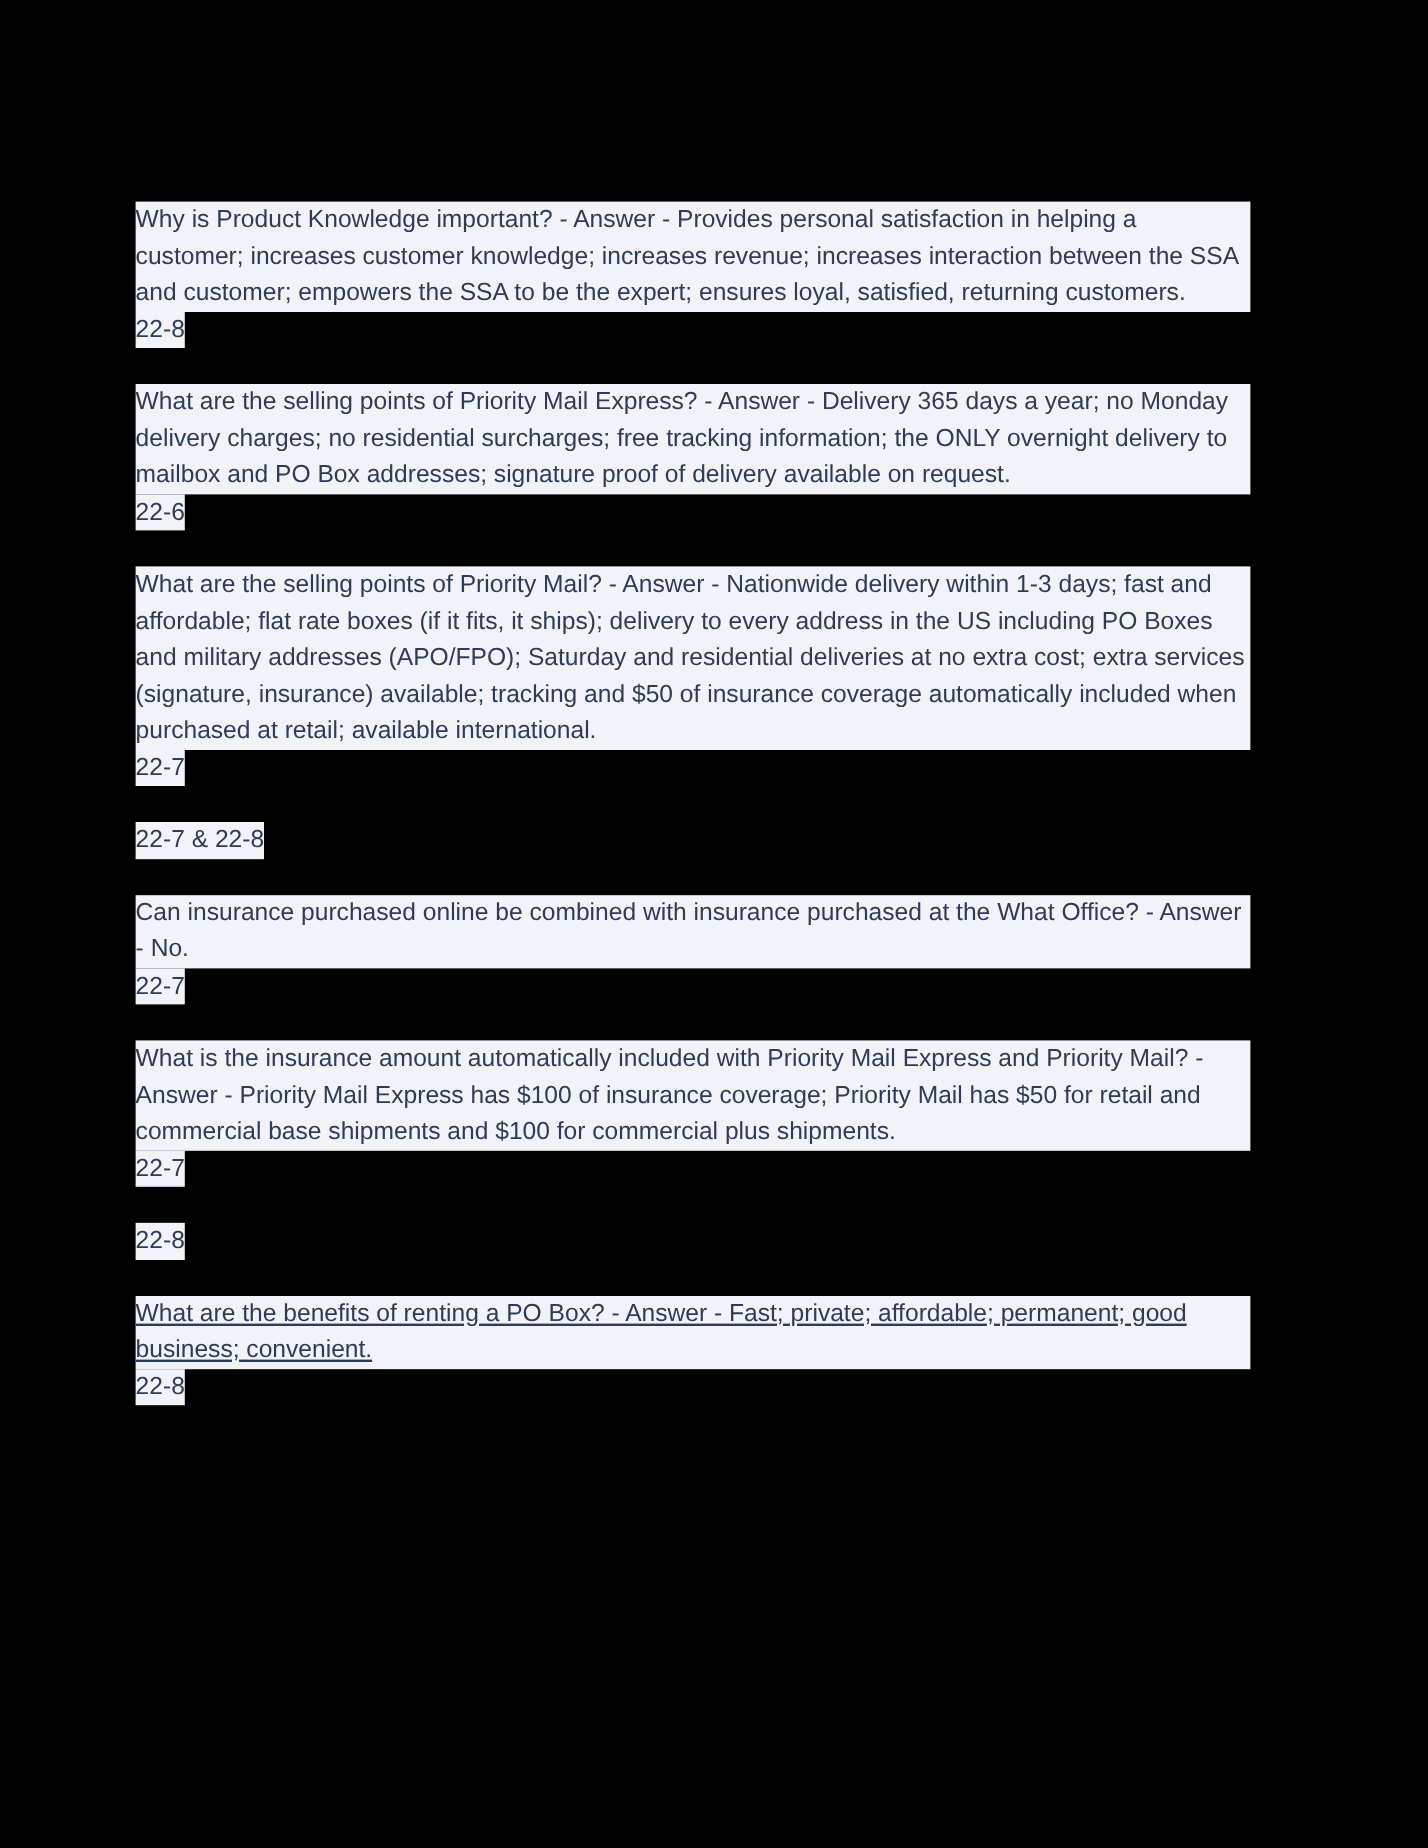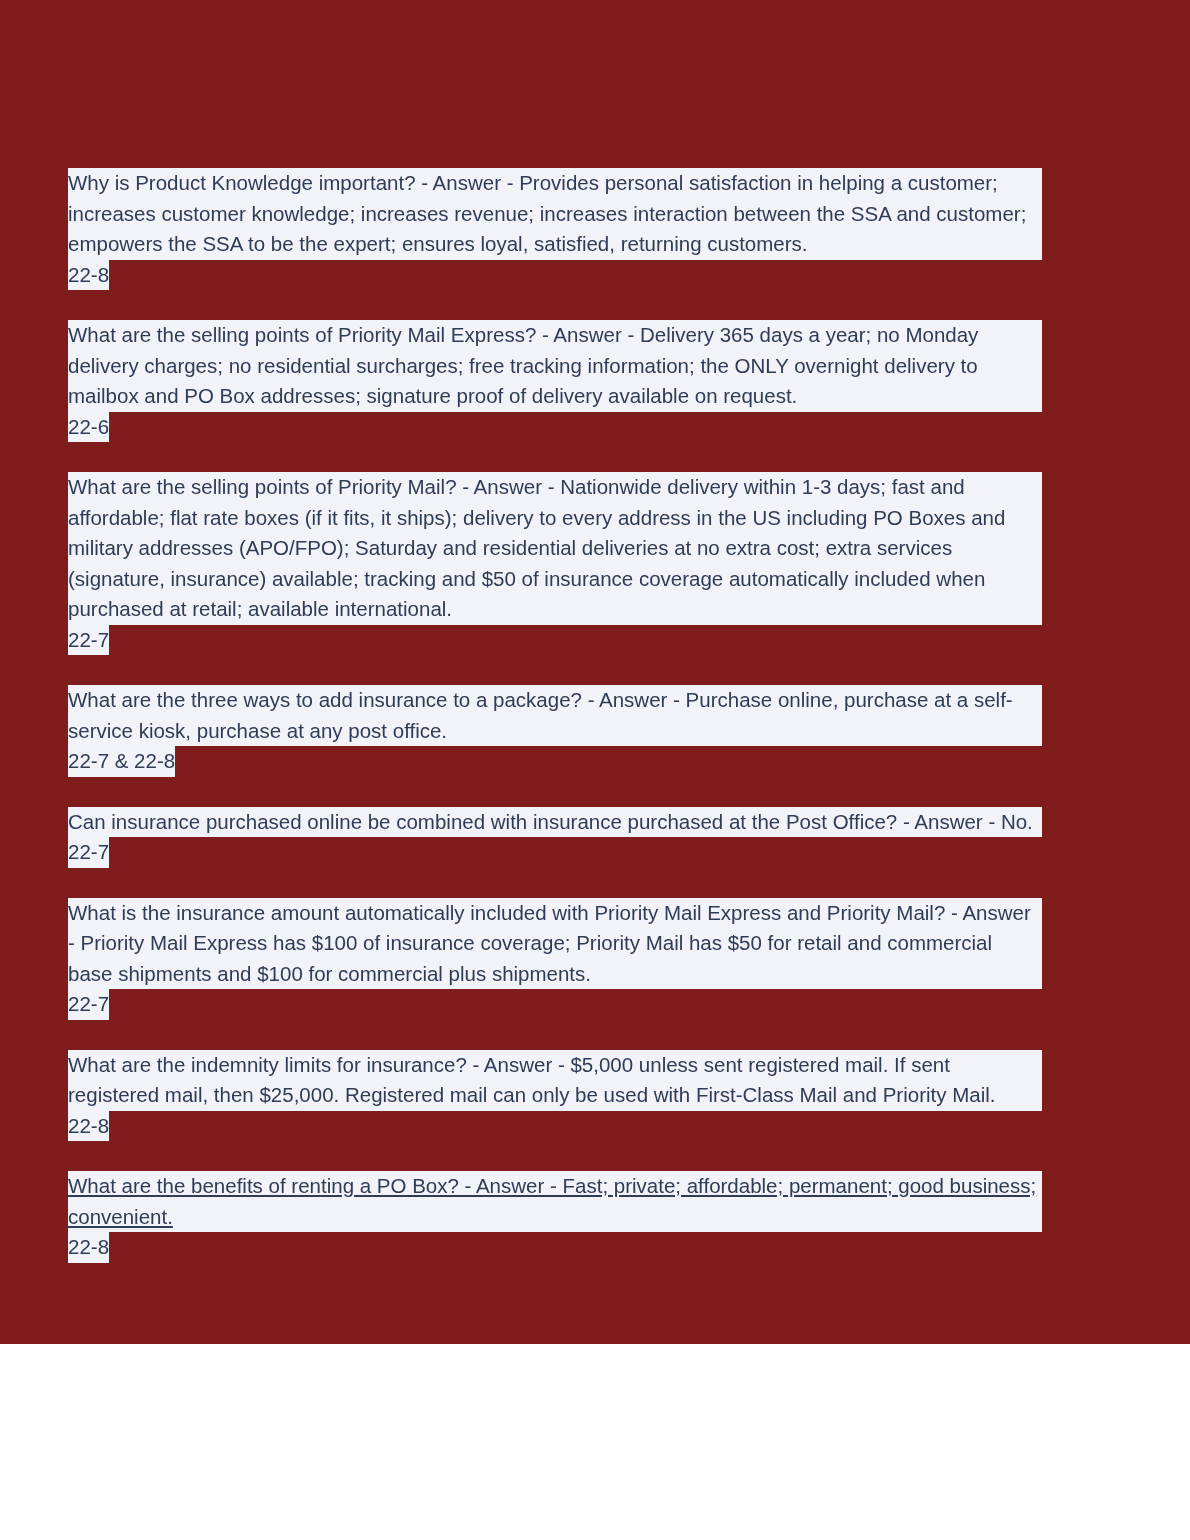--- a/index.html
+++ b/index.html
@@ -9,24 +9,24 @@
   }
   body {
     width: 1190px;
     height: 1540px;
     font-family: "Liberation Sans", sans-serif;
     color: #2d3b52;
   }
   .page {
     position: relative;
     width: 1190px;
-    height: 1344px;
-    background: #7f1d1d;
+    height: 1540px;
+    background: #000000;
     box-sizing: border-box;
-    padding: 168px 148px 0 68px;
+    padding: 168px 148px 0 113px;
   }
   .doc-body {
     font-size: 20.5px;
     line-height: 30.5px;
     color: #2e3c55;
   }
   .qa-block {
     margin: 0 0 30px 0;
   }
   .qa-block:last-child {
@@ -59,36 +59,34 @@
       <p class="qa-text">What are the selling points of Priority Mail Express? - Answer - Delivery 365 days a year; no Monday delivery charges; no residential surcharges; free tracking information; the ONLY overnight delivery to mailbox and PO Box addresses; signature proof of delivery available on request.</p>
       <p class="qa-ref">22-6</p>
     </div>
 
     <div class="qa-block">
       <p class="qa-text">What are the selling points of Priority Mail? - Answer - Nationwide delivery within 1-3 days; fast and affordable; flat rate boxes (if it fits, it ships); delivery to every address in the US including PO Boxes and military addresses (APO/FPO); Saturday and residential deliveries at no extra cost; extra services (signature, insurance) available; tracking and $50 of insurance coverage automatically included when purchased at retail; available international.</p>
       <p class="qa-ref">22-7</p>
     </div>
 
     <div class="qa-block">
-      <p class="qa-text">What are the three ways to add insurance to a package? - Answer - Purchase online, purchase at a self-service kiosk, purchase at any post office.</p>
       <p class="qa-ref">22-7 &amp; 22-8</p>
     </div>
 
     <div class="qa-block">
-      <p class="qa-text">Can insurance purchased online be combined with insurance purchased at the Post Office? - Answer - No.</p>
+      <p class="qa-text">Can insurance purchased online be combined with insurance purchased at the What Office? - Answer - No.</p>
       <p class="qa-ref">22-7</p>
     </div>
 
     <div class="qa-block">
       <p class="qa-text">What is the insurance amount automatically included with Priority Mail Express and Priority Mail? - Answer - Priority Mail Express has $100 of insurance coverage; Priority Mail has $50 for retail and commercial base shipments and $100 for commercial plus shipments.</p>
       <p class="qa-ref">22-7</p>
     </div>
 
     <div class="qa-block">
-      <p class="qa-text">What are the indemnity limits for insurance? - Answer - $5,000 unless sent registered mail. If sent registered mail, then $25,000. Registered mail can only be used with First-Class Mail and Priority Mail.</p>
       <p class="qa-ref">22-8</p>
     </div>
 
     <div class="qa-block">
       <p class="qa-text">What are the benefits of renting a PO Box? - Answer - Fast; private; affordable; permanent; good business; convenient.</p>
       <p class="qa-ref">22-8</p>
     </div>
 
   </div>
 </div>

